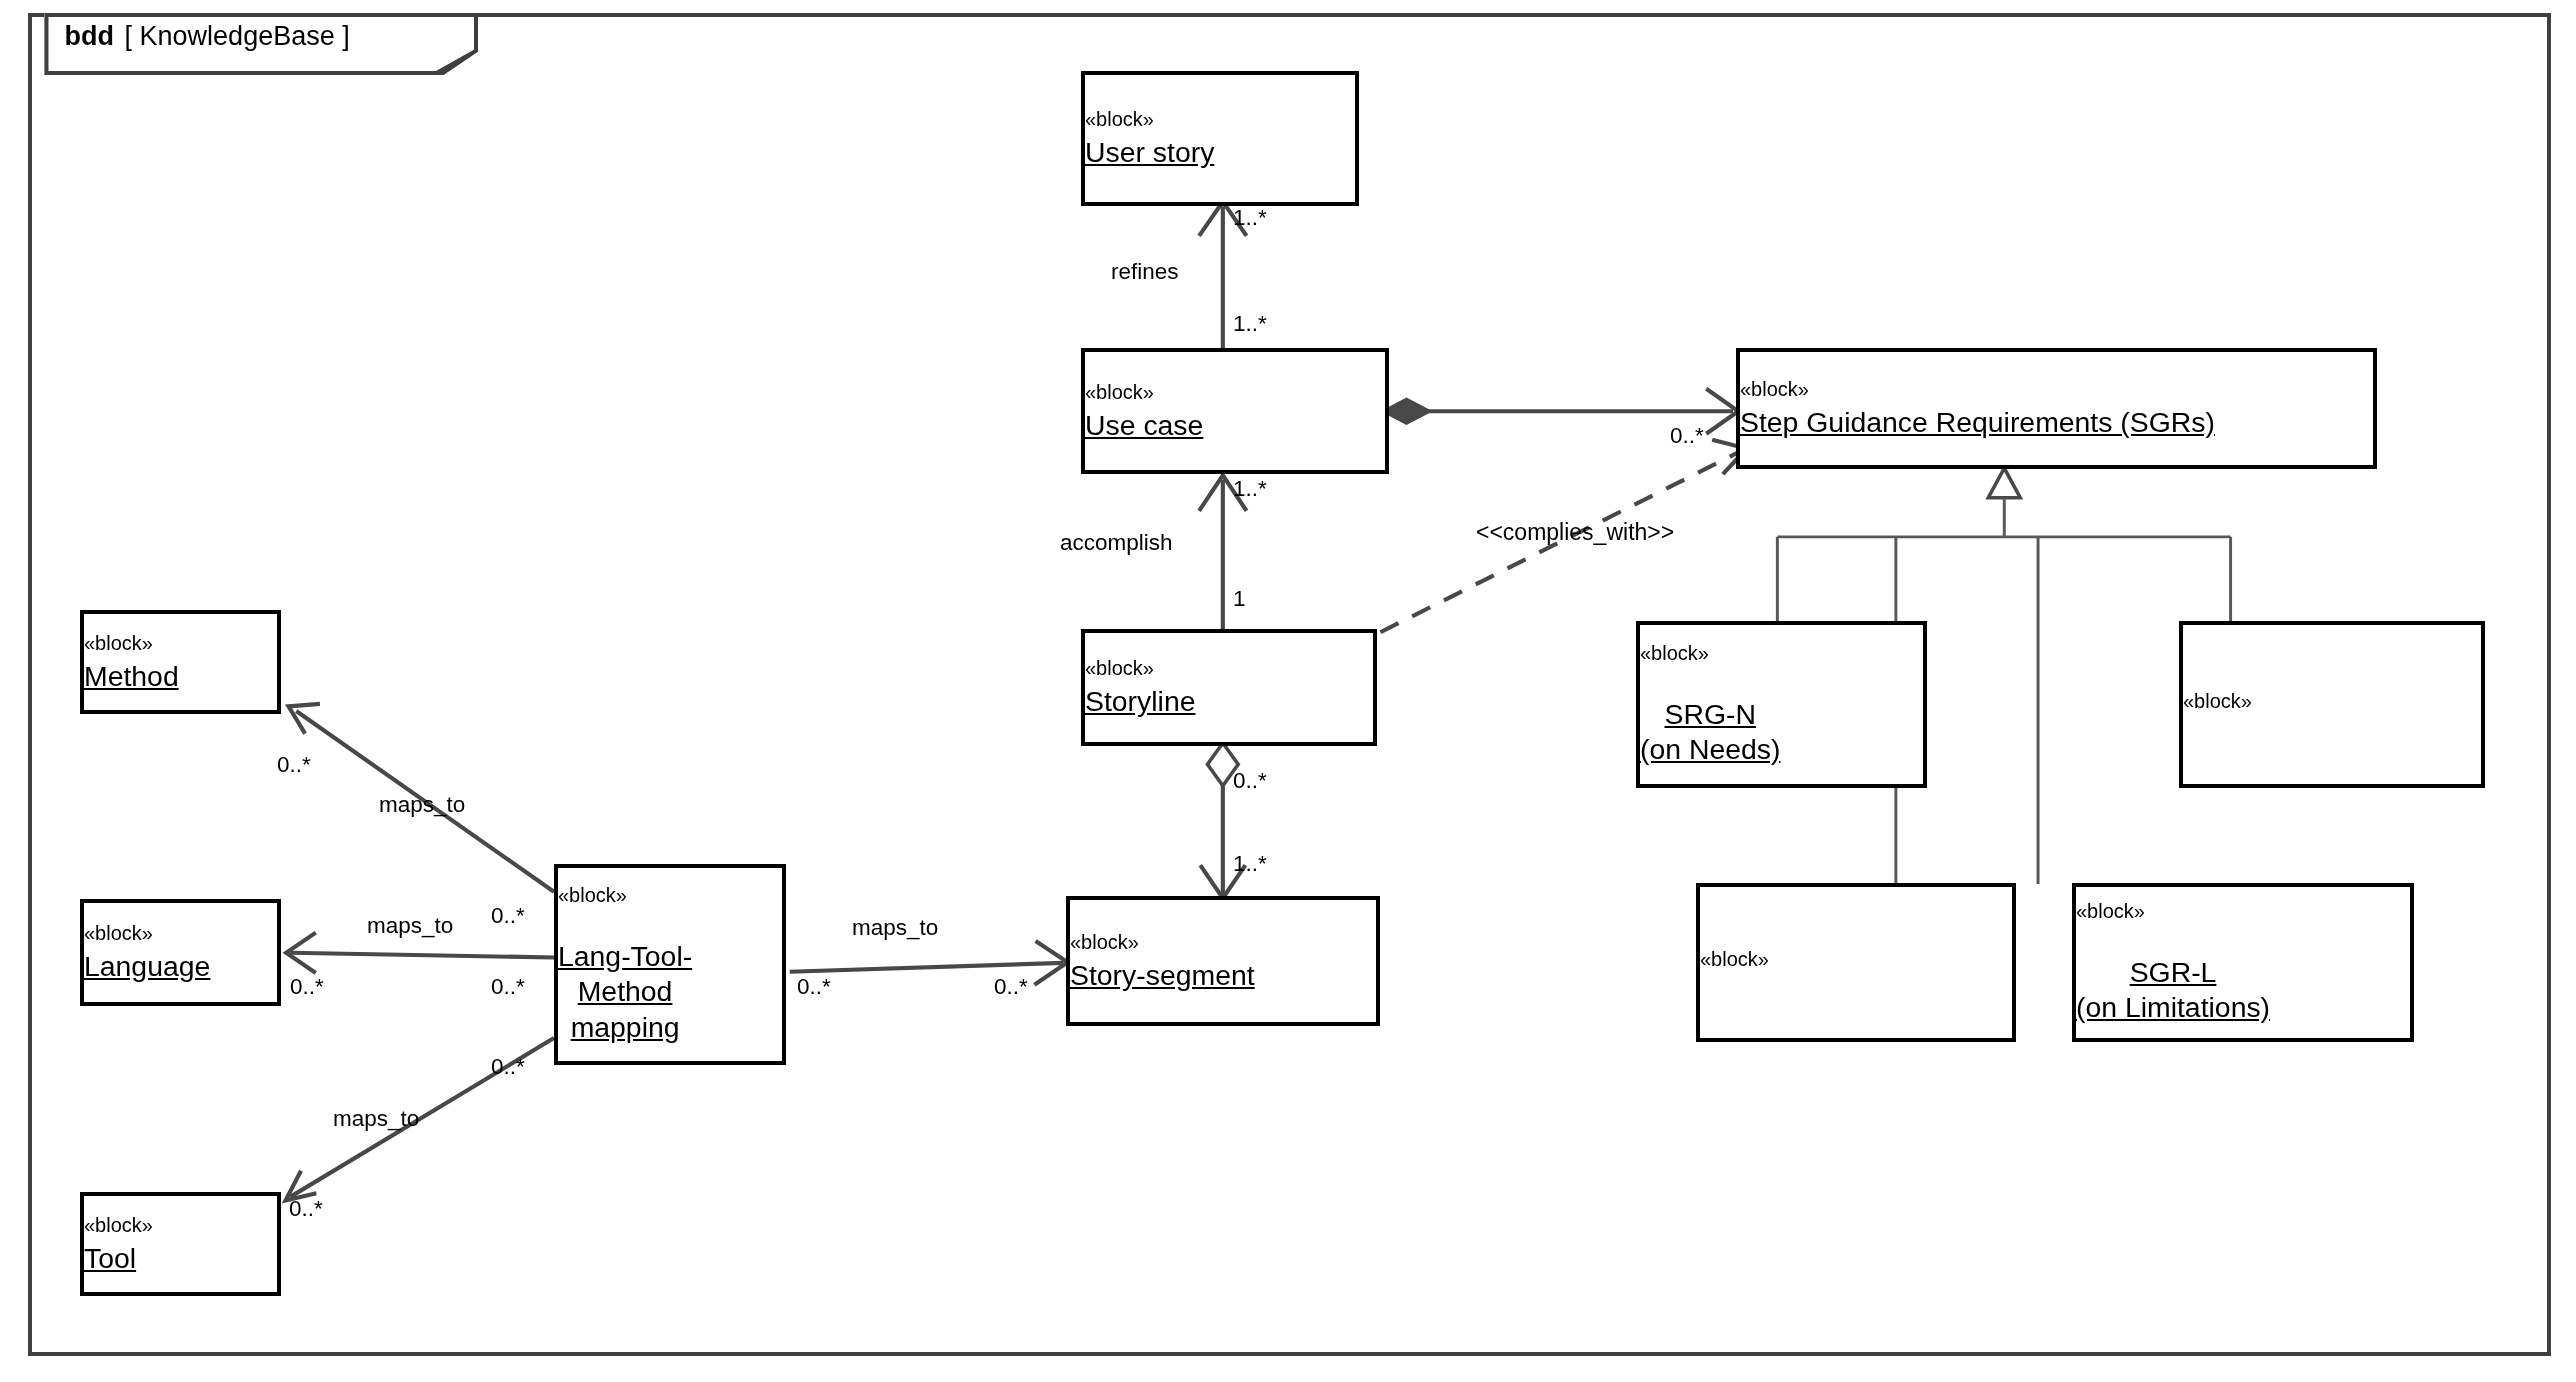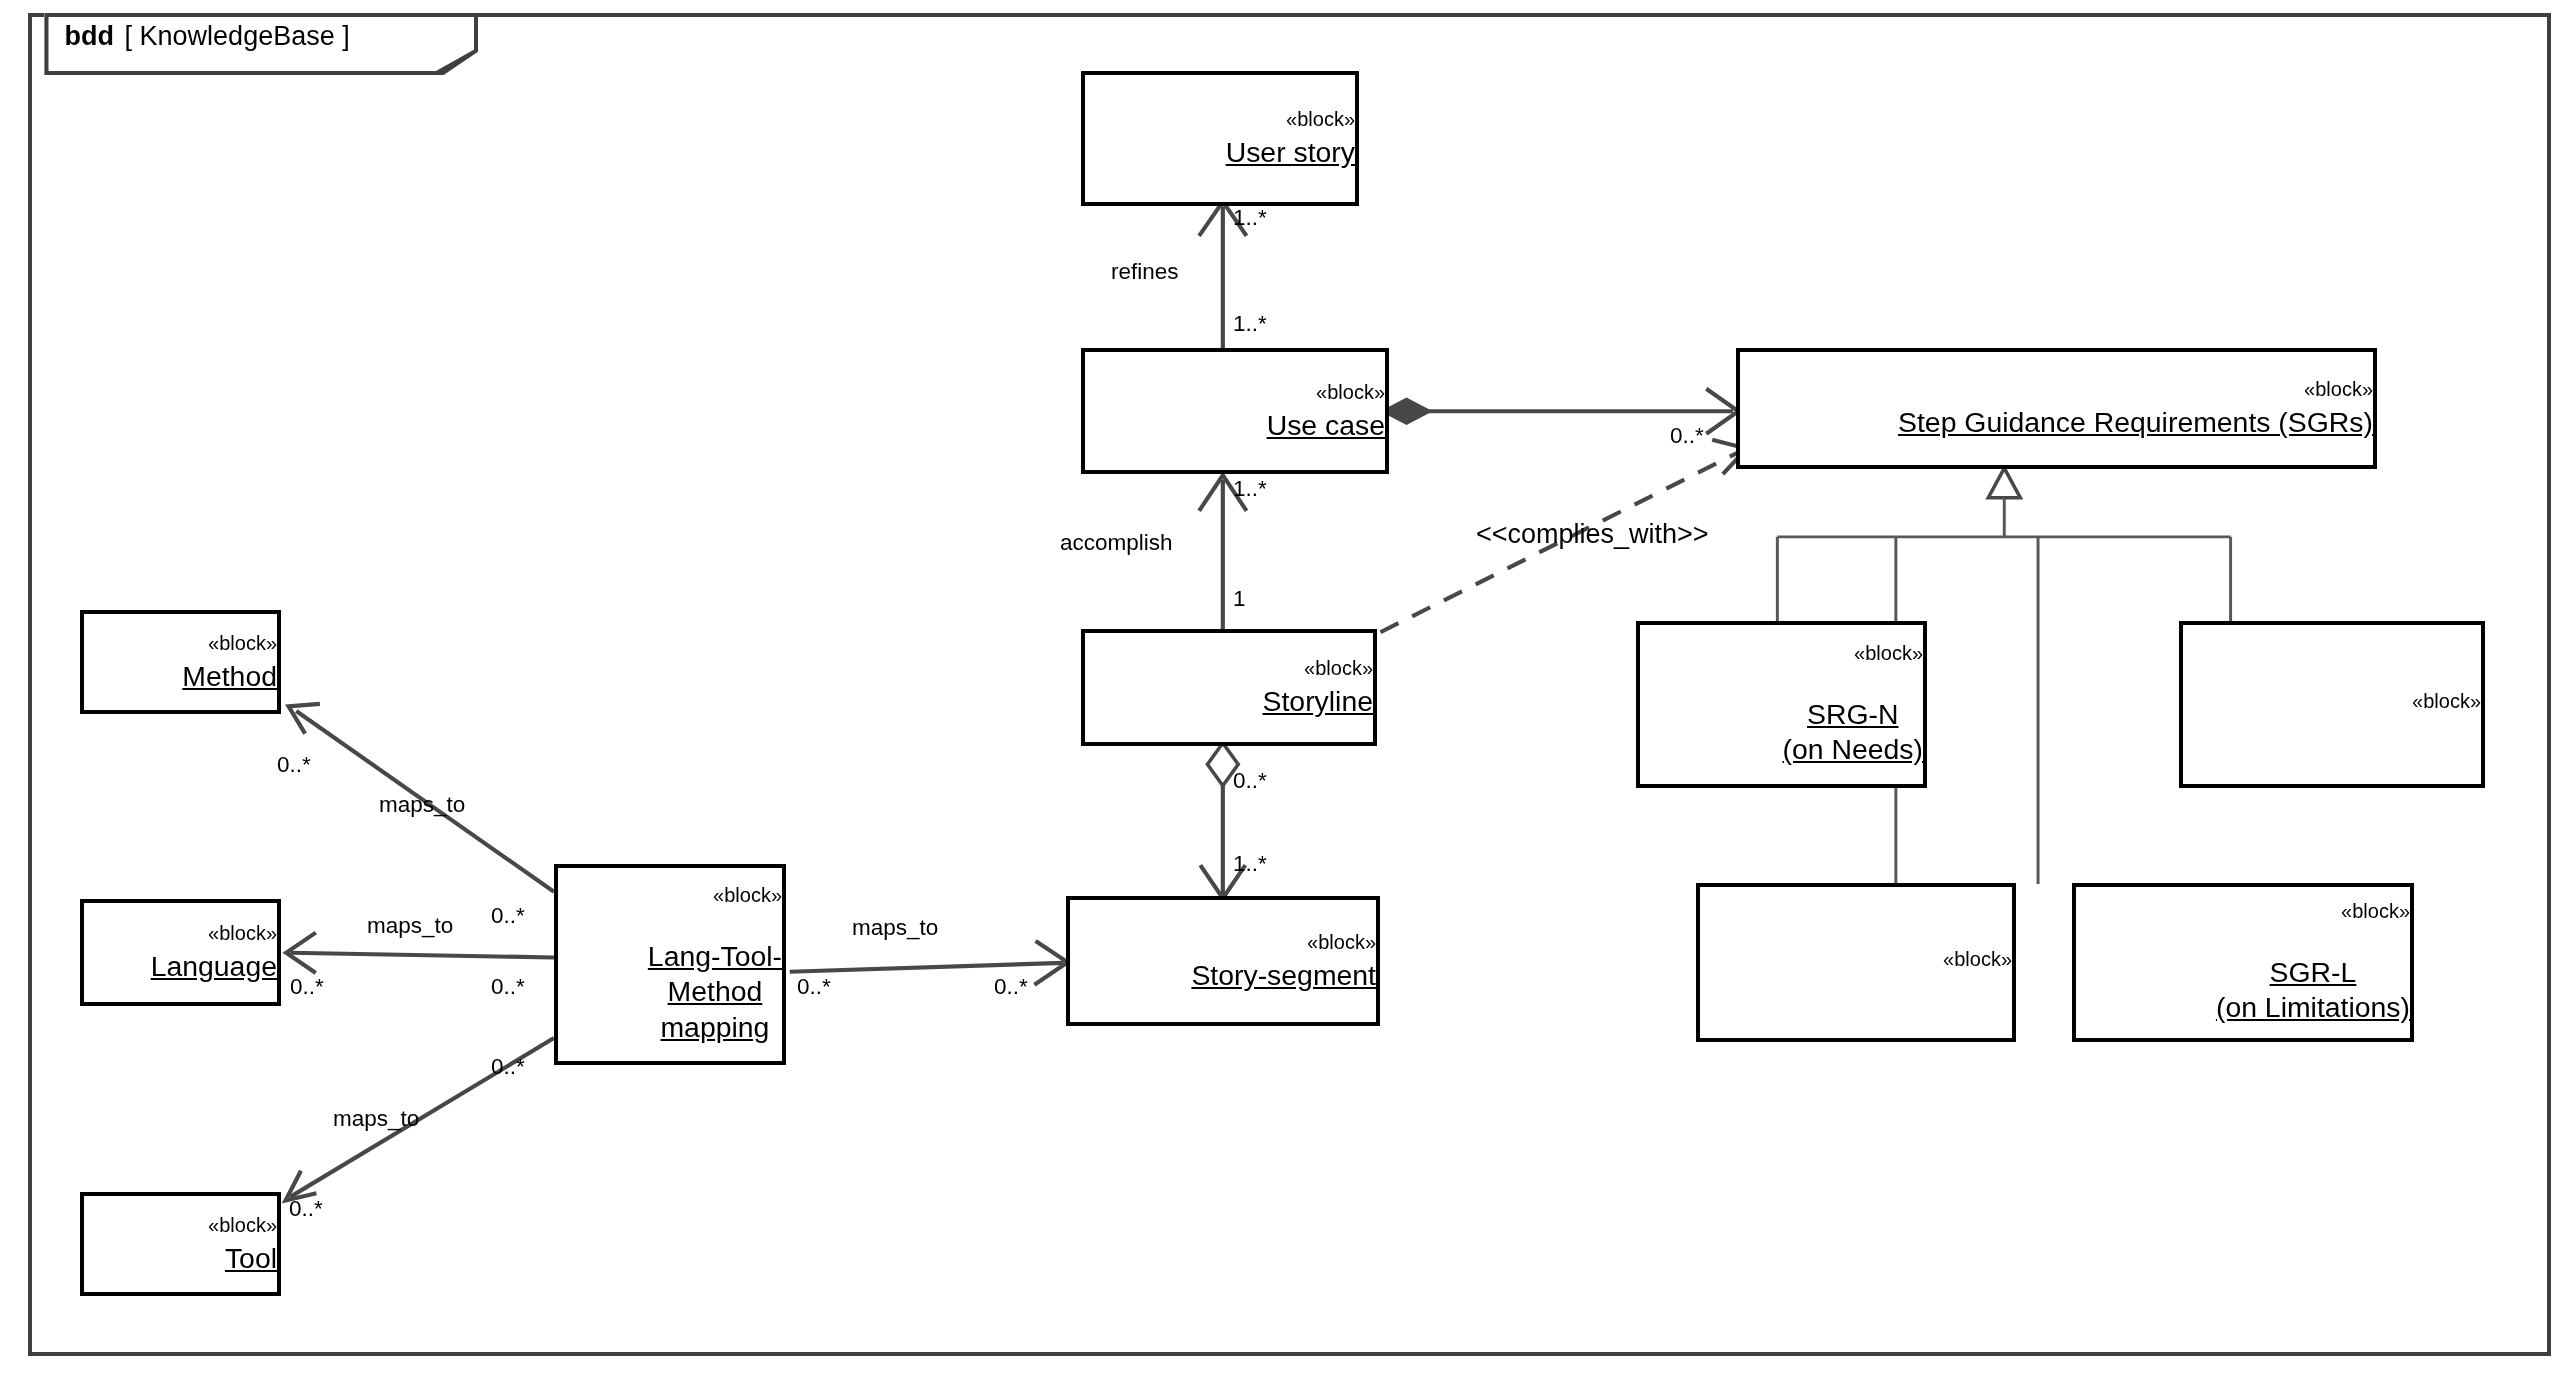--- a/index.html
+++ b/index.html
@@ -30,35 +30,35 @@
   #frame-tab .tab-text{
     position:absolute;left:20px;top:8.3px;font-size:27px;color:#000;white-space:nowrap;
   }
   #frame-tab .tab-text .kw{font-weight:bold;}
   #frame-tab .tab-text .nm{font-weight:normal;margin-left:10.7px;}
 
   
   .block{
     position:absolute;box-sizing:border-box;
     border:4.1px solid #000000;background:#ffffff;
-    display:flex;flex-direction:column;align-items:flex-end;justify-content:center;
+    display:flex;flex-direction:column;align-items:flex-start;justify-content:center;
     text-align:center;color:#000;
   }
   .block .stereo{font-size:20px;line-height:1.15;margin-bottom:6px;}
   .block .nm{font-size:28.4px;line-height:1.12;white-space:pre-line;text-decoration:underline;}
   .block.tall .nm{line-height:1.25;margin-top:26px;}
 
   
   .lbl{
     position:absolute;color:#000;font-size:21.3px;white-space:nowrap;
     line-height:1;
   }
   .lbl.assoc{font-size:22.5px;}
   .lbl.mult{font-size:22.5px;}
-  .lbl.stereolink{font-size:27px;}
+  .lbl.stereolink{font-size:23px;}
 
   
   #wires{position:absolute;left:0;top:0;width:2576px;height:1383px;pointer-events:none;}
   .ln-thin{stroke:#585858;stroke-width:5;fill:none;}
   .ln-dash{stroke:#484848;stroke-width:7;fill:none;stroke-dasharray:34 26;}
   .fillhead{fill:#484848;stroke:#484848;stroke-width:4;}
   .openhead{fill:#ffffff;stroke:#484848;stroke-width:6;}
   .arrowline{stroke:#484848;stroke-width:7;fill:none;}
 </style>
 </head>

